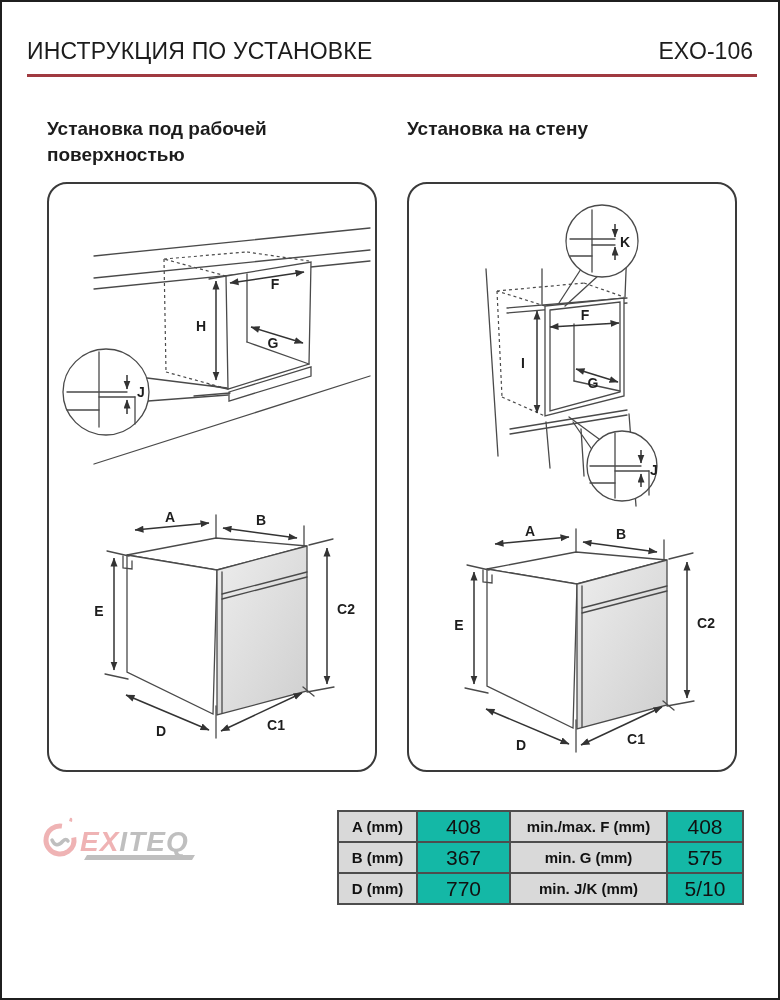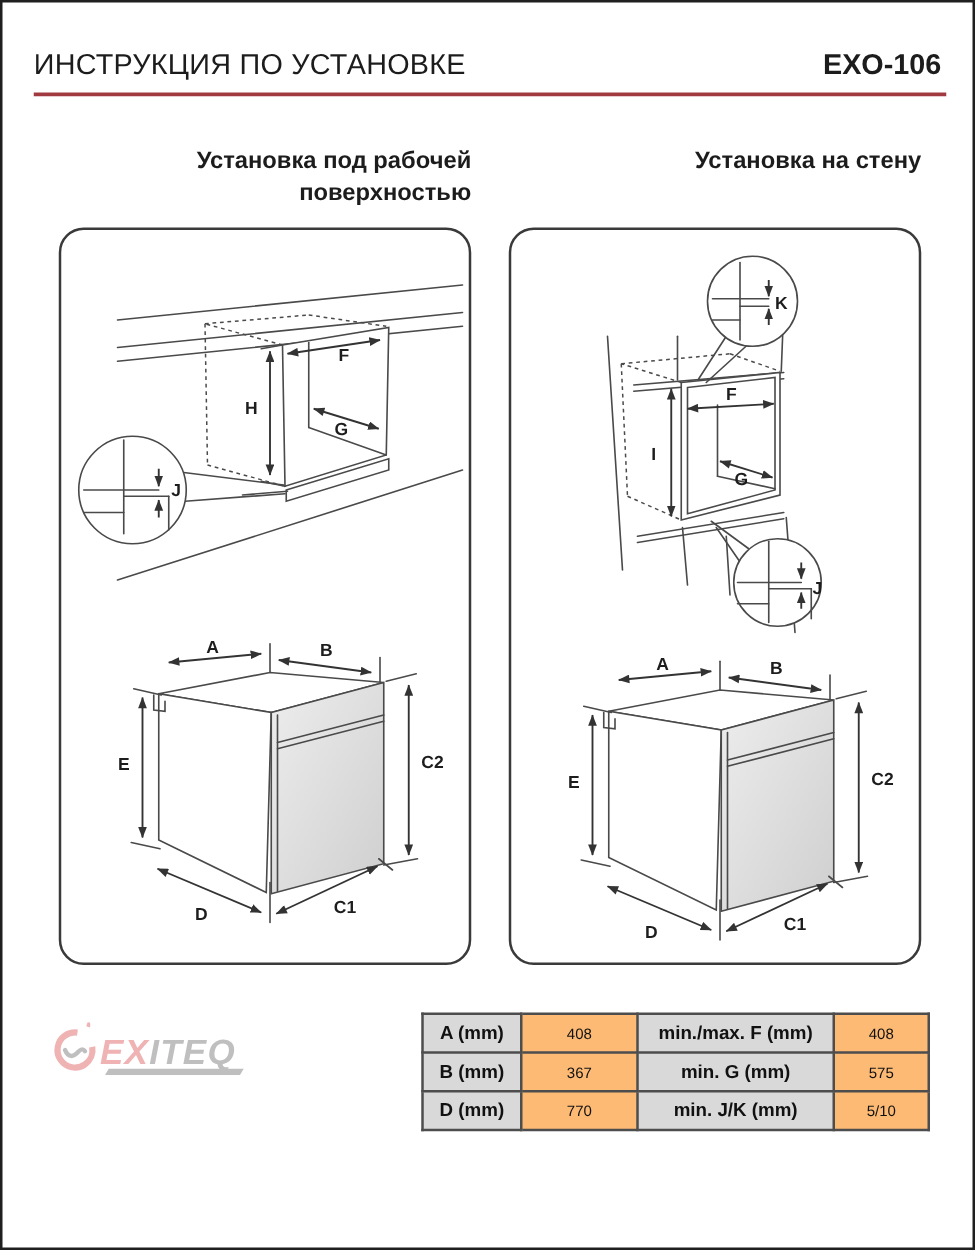--- a/index.html
+++ b/index.html
@@ -2,41 +2,41 @@
 <html><head>
 <meta charset="utf-8">
 <style>
   html,body{margin:0;padding:0;background:#fff;}
   .page{
     position:relative;width:780px;height:1000px;box-sizing:border-box;
     border:2px solid #1f1f1f;background:#fff;overflow:hidden;
     font-family:"Liberation Sans",sans-serif;color:#1c1c1c;
   }
   .hdr-title{position:absolute;left:25px;top:36px;font-size:23px;font-weight:normal;letter-spacing:.2px;}
-  .hdr-model{position:absolute;right:25px;top:36px;font-size:23px;font-weight:bold;}
+  .hdr-model{position:absolute;right:25px;top:36px;font-size:23px;font-weight:normal;}
   .hdr-line{position:absolute;left:25px;top:72px;width:730px;height:3px;}
-  .sec-title{position:absolute;top:114px;width:330px;text-align:right;
+  .sec-title{position:absolute;top:114px;width:330px;text-align:left;
     font-size:19px;font-weight:bold;line-height:1.35;}
   .sec-title.left{left:45px;}
   .sec-title.right{left:405px;}
   .dbox{position:absolute;top:180px;width:330px;height:590px;box-sizing:border-box;
     border:2px solid #3a3a3a;border-radius:20px;background:#fff;}
   .dbox.left{left:45px;}
   .dbox.right{left:405px;}
   .dbox svg{display:block;width:326px;height:586px;}
   svg .art{stroke:#4a4a4a;stroke-width:1.3;fill:none;stroke-linecap:round;}
   svg .artf{stroke:#4a4a4a;stroke-width:1.3;fill:#fff;}
   svg .dash{stroke:#4a4a4a;stroke-width:1.2;fill:none;stroke-dasharray:3 3;}
   svg .dim{stroke:#333;stroke-width:1.5;fill:none;}
   svg .dl{font-family:"Liberation Sans",sans-serif;font-size:14px;font-weight:bold;fill:#1d1d1d;text-anchor:middle;}
   .logo{position:absolute;left:38px;top:806px;opacity:.85;}
   .dim-table{position:absolute;left:335px;top:808px;border-collapse:collapse;
     font-family:"Liberation Sans",sans-serif;}
   .dim-table td{border:2px solid #4d4d4d;height:29px;text-align:center;
-    padding:0 3px;font-size:12px;color:#111;background:#fdba74;}
+    padding:0 3px;font-size:21px;color:#111;background:#14b8a6;}
   .dim-table td.lbl{background:#d9d9d9;font-weight:bold;font-size:15px;}
   .dim-table td.c1{width:71px;} .dim-table td.c2{width:85px;}
   .dim-table td.c3{width:149px;text-align:center;} .dim-table td.c4{width:68px;}
 </style>
 </head>
 <body>
 
 <div class="page">
 
   <svg width="0" height="0" style="position:absolute" aria-hidden="true">

